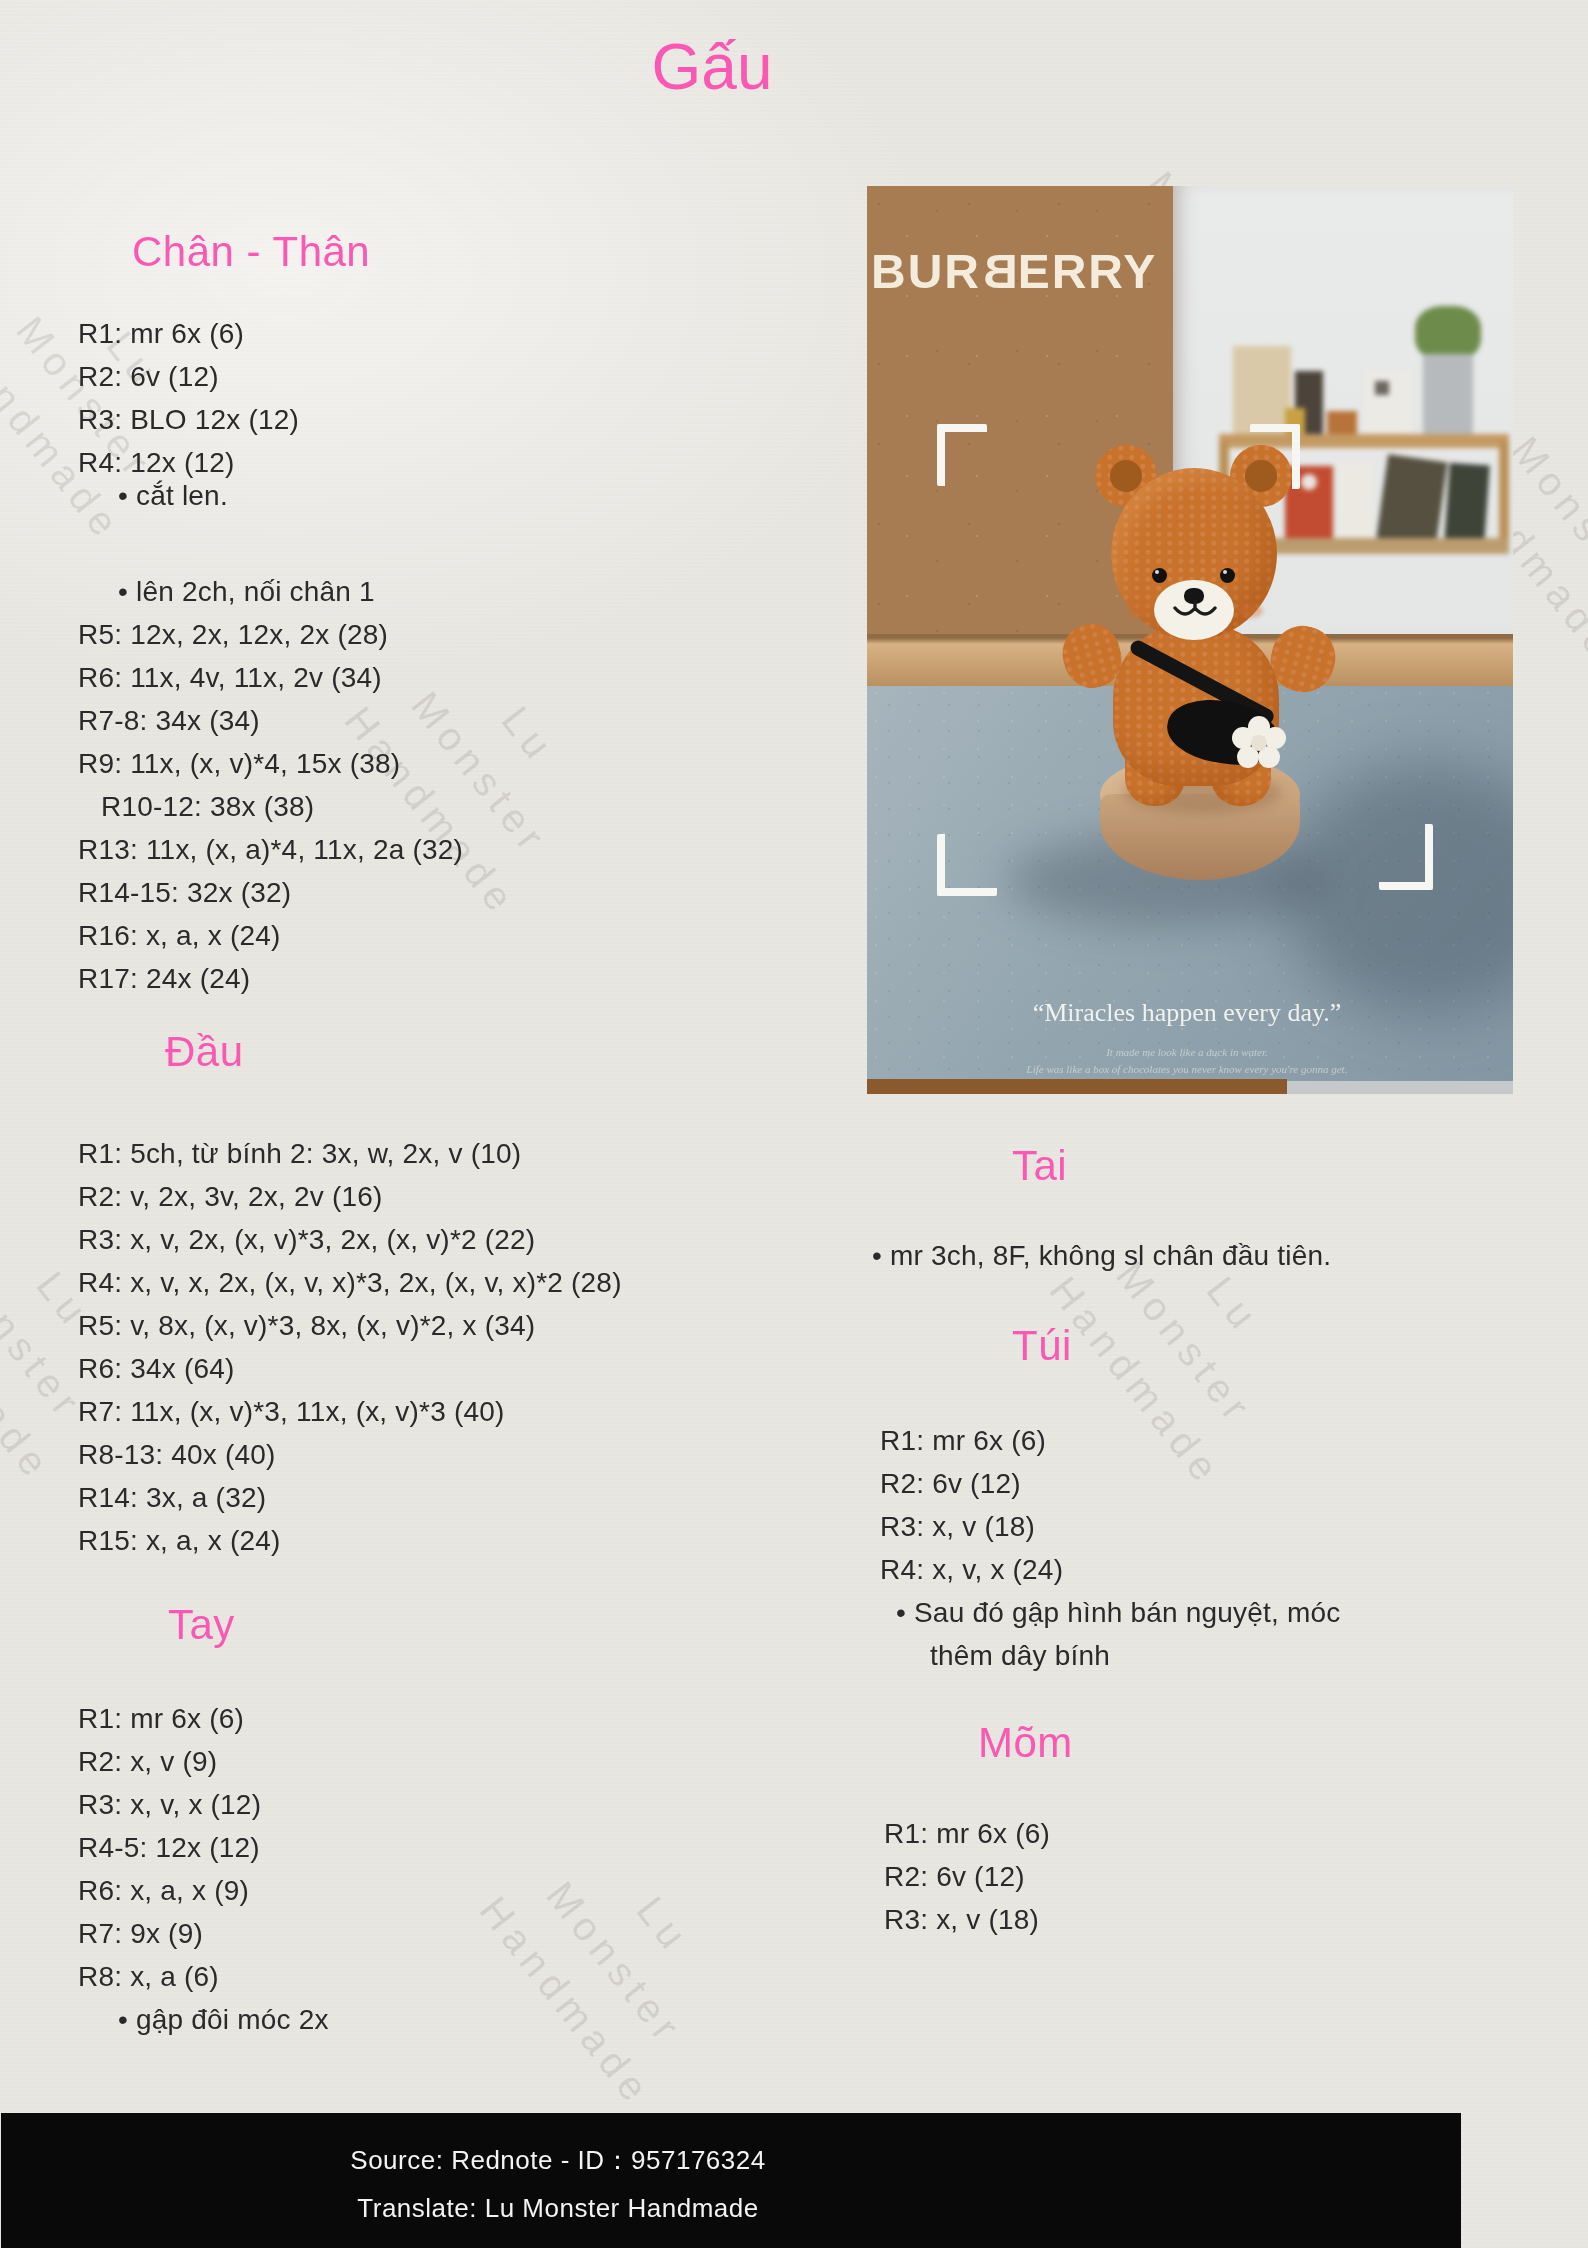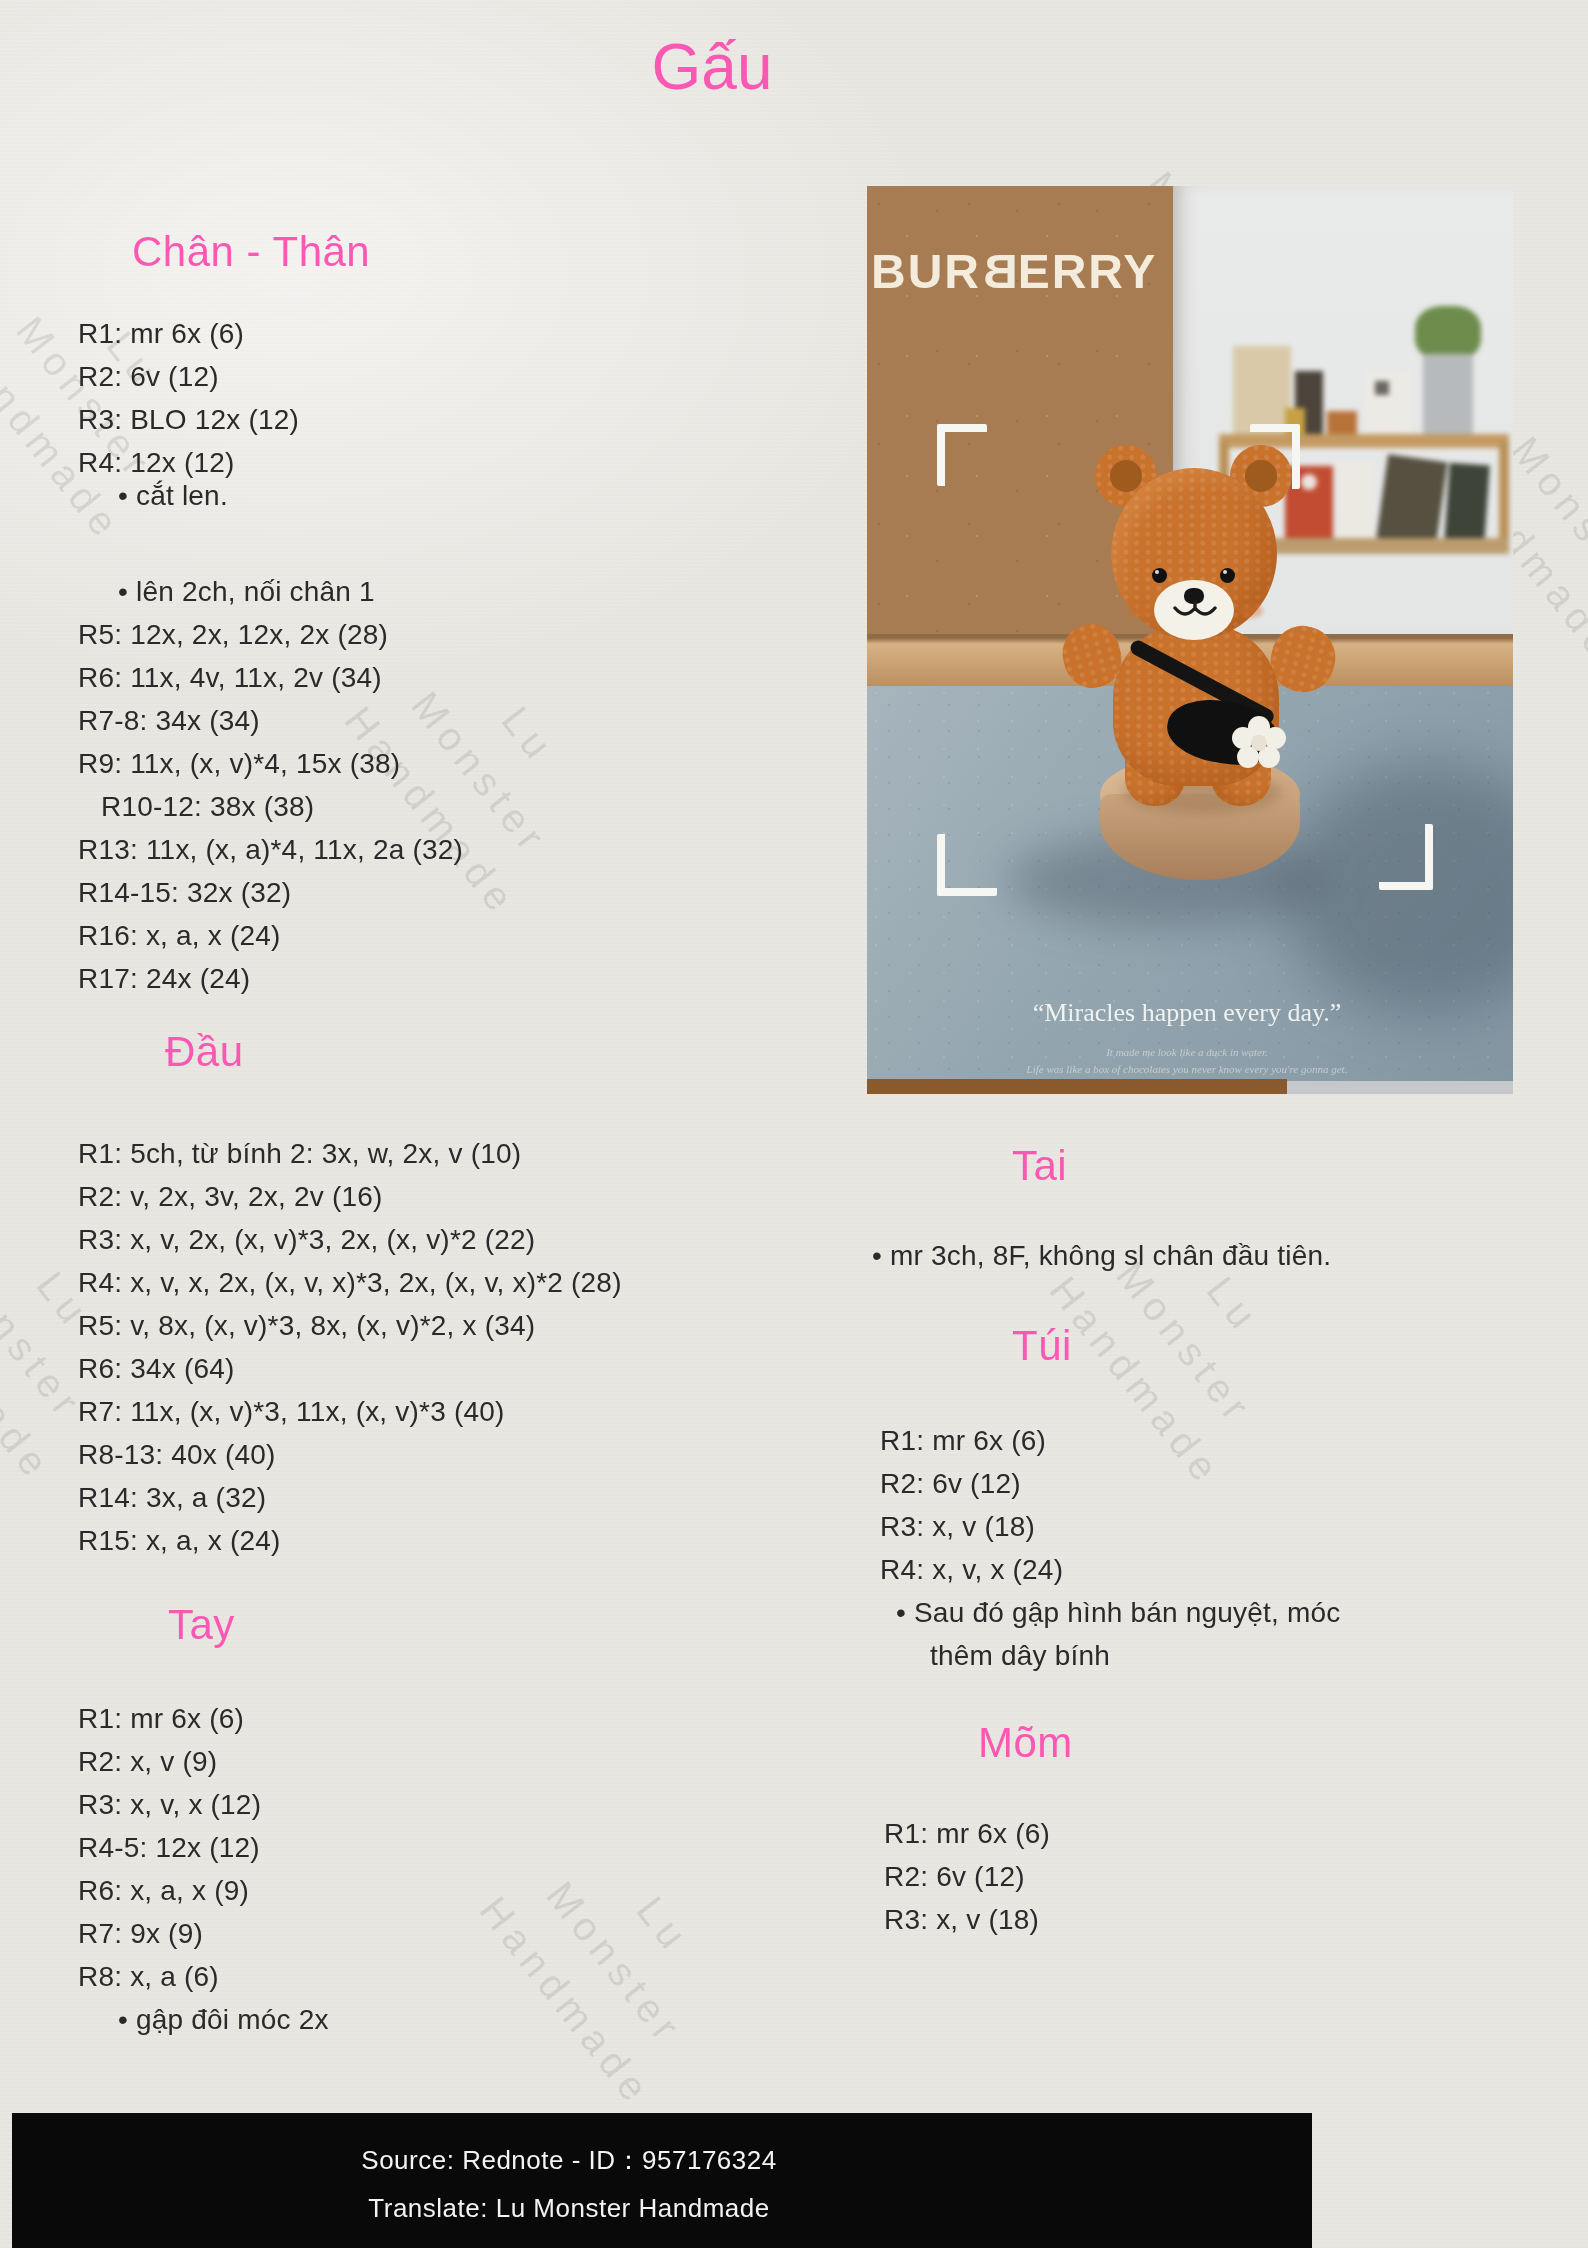--- a/index.html
+++ b/index.html
@@ -12,21 +12,21 @@
     font-family:"Liberation Sans", sans-serif;color:#262626;
   }
   .title{position:absolute;left:562px;top:30px;width:300px;text-align:center;
     font-size:64px;font-weight:400;color:#fa58b2;}
   .heading{position:absolute;font-size:42px;font-weight:500;color:#fa58b2;letter-spacing:.5px;white-space:nowrap;}
   .row{position:absolute;font-size:28px;letter-spacing:.2px;white-space:nowrap;color:#2a2a2a;}
   
   .wm{position:absolute;width:280px;text-align:center;transform:rotate(52deg);
       color:rgba(105,100,94,.17);font-size:40px;letter-spacing:7px;line-height:1.55;pointer-events:none;}
   
-  .footer{position:absolute;left:12px;top:2113px;width:1300px;height:135px;background:#090909;}
+  .footer{position:absolute;left:1px;top:2113px;width:1460px;height:135px;background:#090909;}
   .footer .fl{position:absolute;left:0;width:1114px;text-align:center;color:#f3f3f3;font-size:26px;letter-spacing:.5px;}
   
   .photo{position:absolute;left:867px;top:186px;width:646px;height:908px;overflow:hidden;background:#e8e9e9;}
   .cork{position:absolute;left:0;top:0;width:306px;height:455px;
     background:radial-gradient(3px 3px at 12px 18px, rgba(70,40,15,.18) 40%, transparent 41%),
                radial-gradient(2px 2px at 40px 50px, rgba(255,235,210,.18) 40%, transparent 41%),
                radial-gradient(2px 2px at 70px 25px, rgba(70,40,15,.15) 40%, transparent 41%),
                #a87c52;
     background-size:90px 80px, 70px 60px, 80px 70px;}
   .wall{position:absolute;left:306px;top:0;width:340px;height:455px;background:linear-gradient(180deg,#e9eaea,#e4e6e6);

